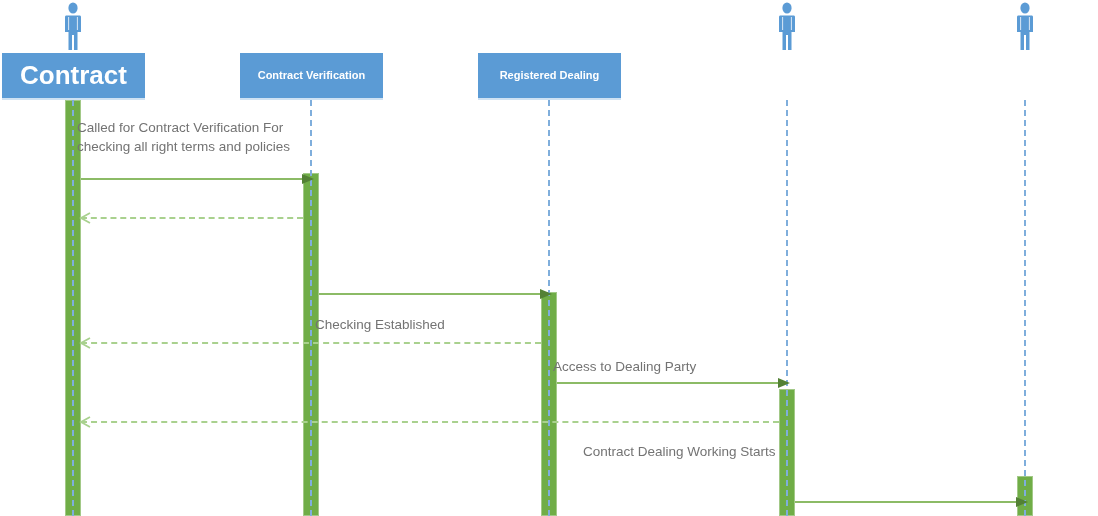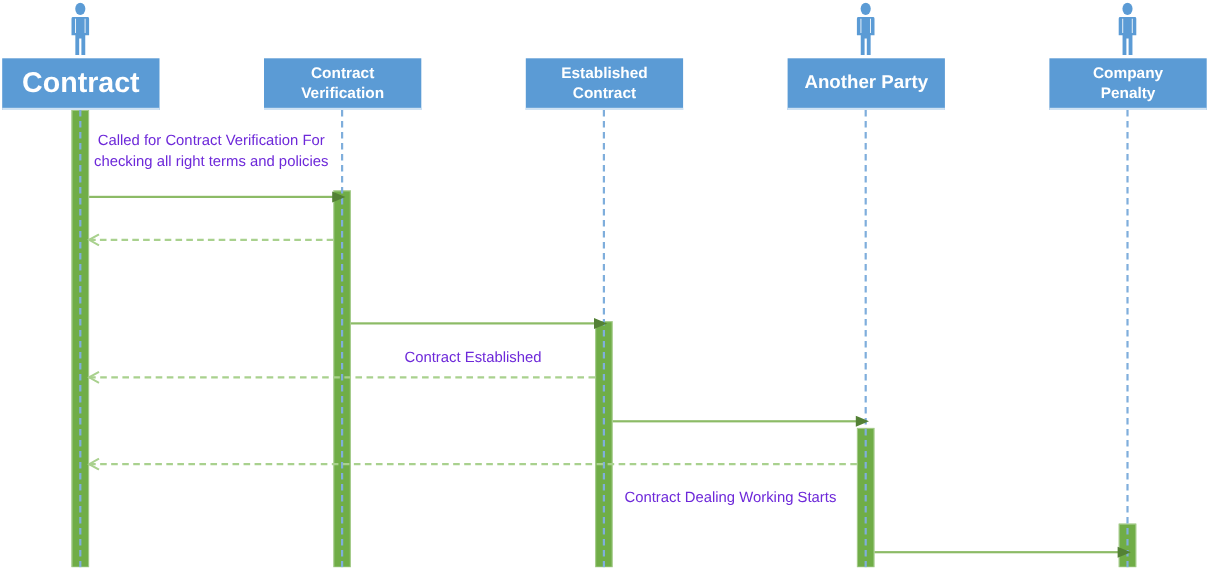--- a/index.html
+++ b/index.html
@@ -16,47 +16,47 @@
     border-left:2px dashed #7FAEDC;
     z-index:3;
   }
   
   .person { position:absolute; top:2px; width:36px; height:50px; z-index:1; }
   
   .actor-box {
     position:absolute; top:53px; width:143px; height:47px;
     background:#5B9BD5; color:#ffffff;
     display:flex; align-items:center; justify-content:center;
-    text-align:center; font-weight:bold;
+    text-align:left; font-weight:bold;
     border-bottom:2px solid #cfe2f3;
     box-sizing:border-box; z-index:2;
     line-height:1.22;
   }
   .actor-box.big   { font-size:26px; }
-  .actor-box.small { font-size:14px; padding:1px 16px; }
+  .actor-box.small { font-size:11px; padding:1px 16px; }
   .actor-box.mid   { font-size:17px; }
   
   .bar {
     position:absolute; width:16px;
     background:#70AD47;
     box-shadow: inset 0 0 0 1px rgba(255,255,255,0.35);
     z-index:2;
   }
   
   .msg-arrow { position:absolute; height:0; z-index:4; }
   .msg-arrow.solid  { border-top:2px solid #8CBB66; }
   .msg-arrow.dashed { border-top:2px dashed #A9D18E; }
   .head { position:absolute; width:14px; height:12px; }
   .head.right { right:-12px; top:-7px; }
   .head.left  { left:-2px;  top:-7px; }
   
   .msg-label {
     position:absolute; width:230px;
-    text-align:center;
-    font-size:13.5px; color:#6d28d9; line-height:1.4;
+    text-align:left;
+    font-size:13.5px; color:#737373; line-height:1.4;
     z-index:5;
   }
 </style>
 </head>
 <body>
 
 <div class="canvas">
 
   <svg class="person" style="left:55px" viewBox="0 0 36 50">
     <ellipse cx="18" cy="6" rx="4.6" ry="5.6" fill="#5B9BD5"></ellipse>
@@ -89,27 +89,21 @@
   <div class="bar" style="left:779px; top:389px; height:127px"></div>
   <div class="bar" style="left:1017px;top:476px; height:40px"></div>
 
   <div class="actor-box big" style="left:2px">
       <span>Contract</span>
     </div>
   <div class="actor-box small" style="left:240px">
       <span>Contract Verification</span>
     </div>
   <div class="actor-box small" style="left:478px">
-      <span>Established Contract</span>
-    </div>
-  <div class="actor-box mid" style="left:716px">
-      <span>Another Party</span>
-    </div>
-  <div class="actor-box small" style="left:954px">
-      <span>Company Penalty</span>
+      <span>Registered Dealing</span>
     </div>
 
   <div class="msg-label" style="left:77px; top:119px">Called for Contract Verification For checking all right terms and policies</div>
   <div class="msg-arrow solid" style="left:81px; top:178px; width:222px">
     <svg class="head right" viewBox="0 0 14 12">
         <polygon points="1,1 13,6 1,11" fill="#538135"></polygon>
       </svg>
   </div>
 
   <div class="msg-arrow dashed" style="left:81px; top:217px; width:222px">
@@ -117,39 +111,40 @@
         <polyline points="11,1 2,6 11,11" fill="none" stroke="#A9D18E" stroke-width="1.8"></polyline>
       </svg>
   </div>
 
   <div class="msg-arrow solid" style="left:319px; top:293px; width:222px">
     <svg class="head right" viewBox="0 0 14 12">
         <polygon points="1,1 13,6 1,11" fill="#538135"></polygon>
       </svg>
   </div>
 
-  <div class="msg-label" style="left:315px; top:316px">Contract Established</div>
+  <div class="msg-label" style="left:315px; top:316px">Checking Established</div>
   <div class="msg-arrow dashed" style="left:81px; top:342px; width:460px">
     <svg class="head left" viewBox="0 0 14 12">
         <polyline points="11,1 2,6 11,11" fill="none" stroke="#A9D18E" stroke-width="1.8"></polyline>
       </svg>
   </div>
 
+  <div class="msg-label" style="left:553px; top:358px">Access to Dealing Party</div>
   <div class="msg-arrow solid" style="left:557px; top:382px; width:222px">
     <svg class="head right" viewBox="0 0 14 12">
         <polygon points="1,1 13,6 1,11" fill="#538135"></polygon>
       </svg>
   </div>
 
   <div class="msg-arrow dashed" style="left:81px; top:421px; width:698px">
     <svg class="head left" viewBox="0 0 14 12">
         <polyline points="11,1 2,6 11,11" fill="none" stroke="#A9D18E" stroke-width="1.8"></polyline>
       </svg>
   </div>
-  <div class="msg-label" style="left:549px; top:443px">Contract Dealing Working Starts</div>
+  <div class="msg-label" style="left:583px; top:443px">Contract Dealing Working Starts</div>
 
   <div class="msg-arrow solid" style="left:795px; top:501px; width:222px">
     <svg class="head right" viewBox="0 0 14 12">
         <polygon points="1,1 13,6 1,11" fill="#538135"></polygon>
       </svg>
   </div>
 
 </div>
 
 </body></html>

